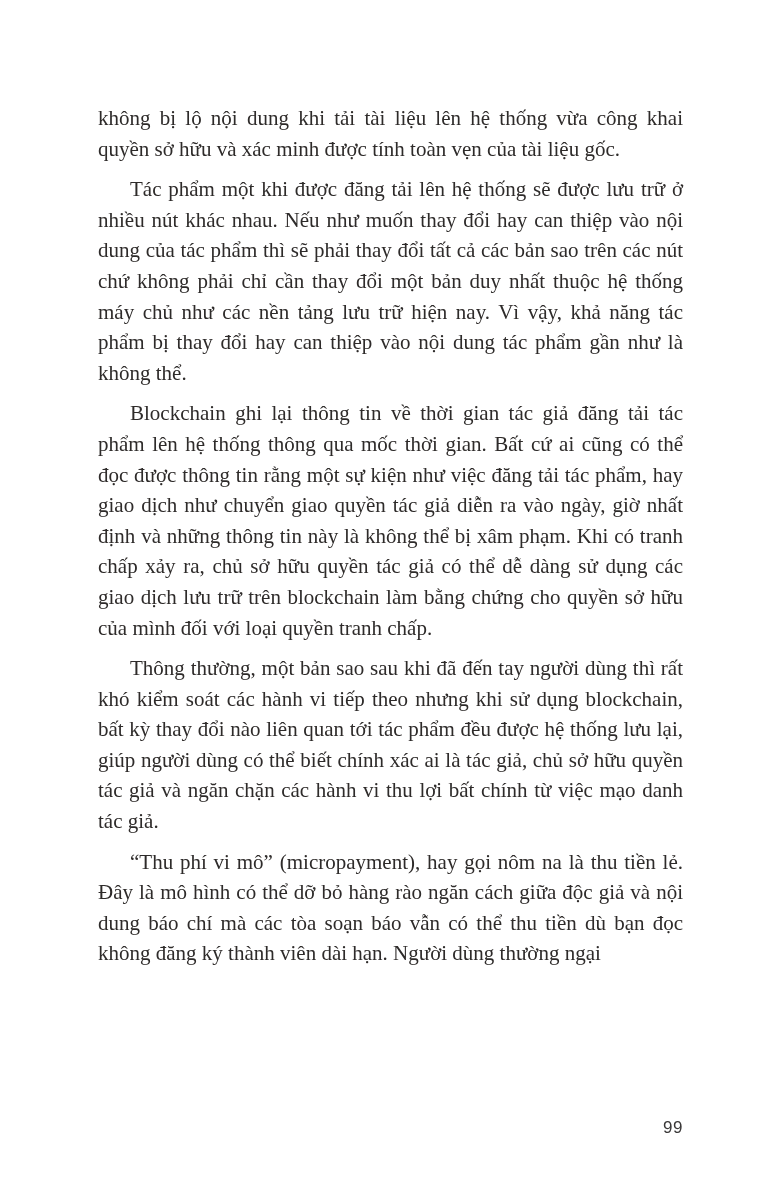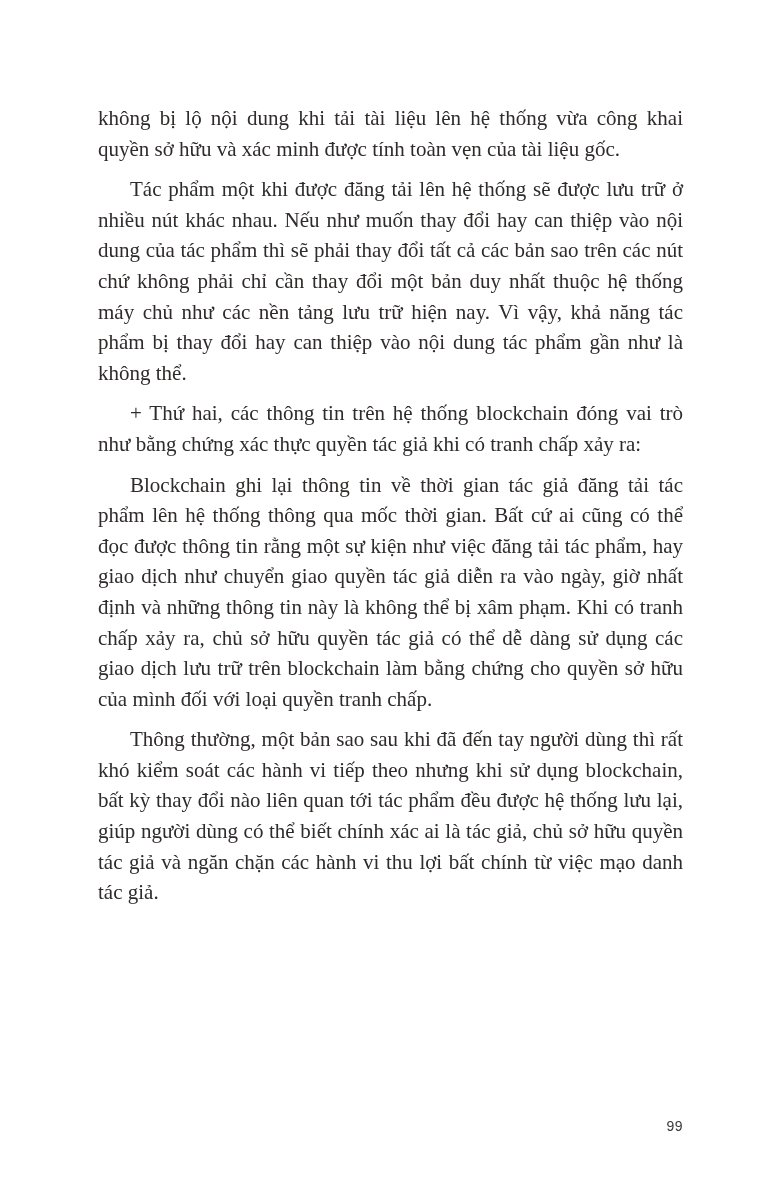--- a/index.html
+++ b/index.html
@@ -28,30 +28,30 @@
     text-justify: inter-word;
   }
   .body-text p.indent {
     text-indent: 32px;
   }
   .page-number {
     position: absolute;
     top: 1118px;
     right: 100px;
     font-family: "Liberation Sans", "DejaVu Sans", sans-serif;
-    font-size: 14px;
+    font-size: 17px;
     color: #3a3838;
     letter-spacing: 0.5px;
   }
 </style>
 </head>
 <body>
 
 <div class="book-page">
   <div class="body-text">
     <p>không bị lộ nội dung khi tải tài liệu lên hệ thống vừa công khai quyền sở hữu và xác minh được tính toàn vẹn của tài liệu gốc.</p>
     <p class="indent">Tác phẩm một khi được đăng tải lên hệ thống sẽ được lưu trữ ở nhiều nút khác nhau. Nếu như muốn thay đổi hay can thiệp vào nội dung của tác phẩm thì sẽ phải thay đổi tất cả các bản sao trên các nút chứ không phải chỉ cần thay đổi một bản duy nhất thuộc hệ thống máy chủ như các nền tảng lưu trữ hiện nay. Vì vậy, khả năng tác phẩm bị thay đổi hay can thiệp vào nội dung tác phẩm gần như là không thể.</p>
-    <p class="indent">+ Thứ hai, các thông tin trên hệ thống blockchain đóng vai trò như bằng chứng xác thực quyền tác giả khi có tranh chấp xảy ra:</p>
     <p class="indent">Blockchain ghi lại thông tin về thời gian tác giả đăng tải tác phẩm lên hệ thống thông qua mốc thời gian. Bất cứ ai cũng có thể đọc được thông tin rằng một sự kiện như việc đăng tải tác phẩm, hay giao dịch như chuyển giao quyền tác giả diễn ra vào ngày, giờ nhất định và những thông tin này là không thể bị xâm phạm. Khi có tranh chấp xảy ra, chủ sở hữu quyền tác giả có thể dễ dàng sử dụng các giao dịch lưu trữ trên blockchain làm bằng chứng cho quyền sở hữu của mình đối với loại quyền tranh chấp.</p>
     <p class="indent">Thông thường, một bản sao sau khi đã đến tay người dùng thì rất khó kiểm soát các hành vi tiếp theo nhưng khi sử dụng blockchain, bất kỳ thay đổi nào liên quan tới tác phẩm đều được hệ thống lưu lại, giúp người dùng có thể biết chính xác ai là tác giả, chủ sở hữu quyền tác giả và ngăn chặn các hành vi thu lợi bất chính từ việc mạo danh tác giả.</p>
+    <p class="indent">“Thu phí vi mô” (micropayment), hay gọi nôm na là thu tiền lẻ. Đây là mô hình có thể dỡ bỏ hàng rào ngăn cách giữa độc giả và nội dung báo chí mà các tòa soạn báo vẫn có thể thu tiền dù bạn đọc không đăng ký thành viên dài hạn. Người dùng thường ngại</p>
   </div>
   <div class="page-number">99</div>
 </div>
 
 </body></html>

